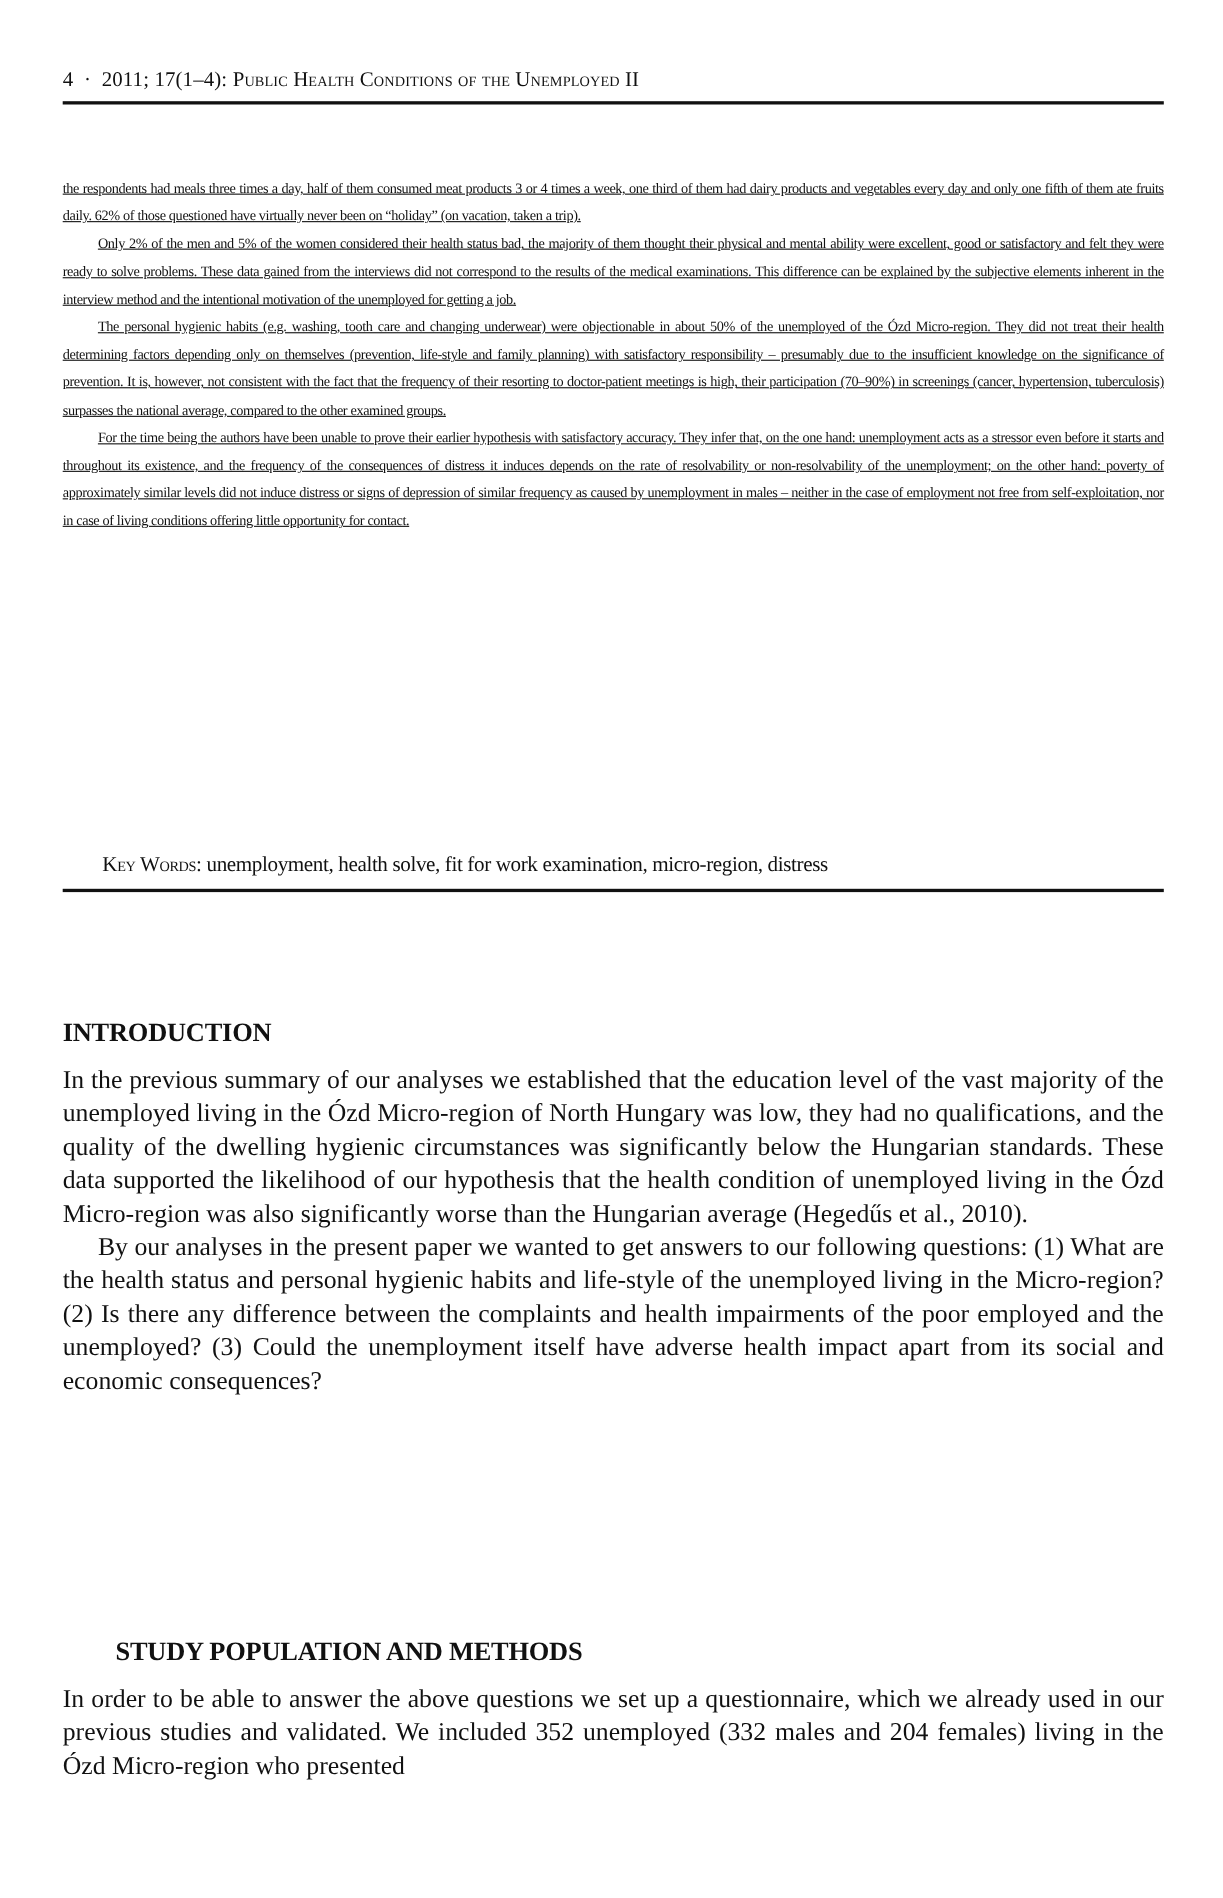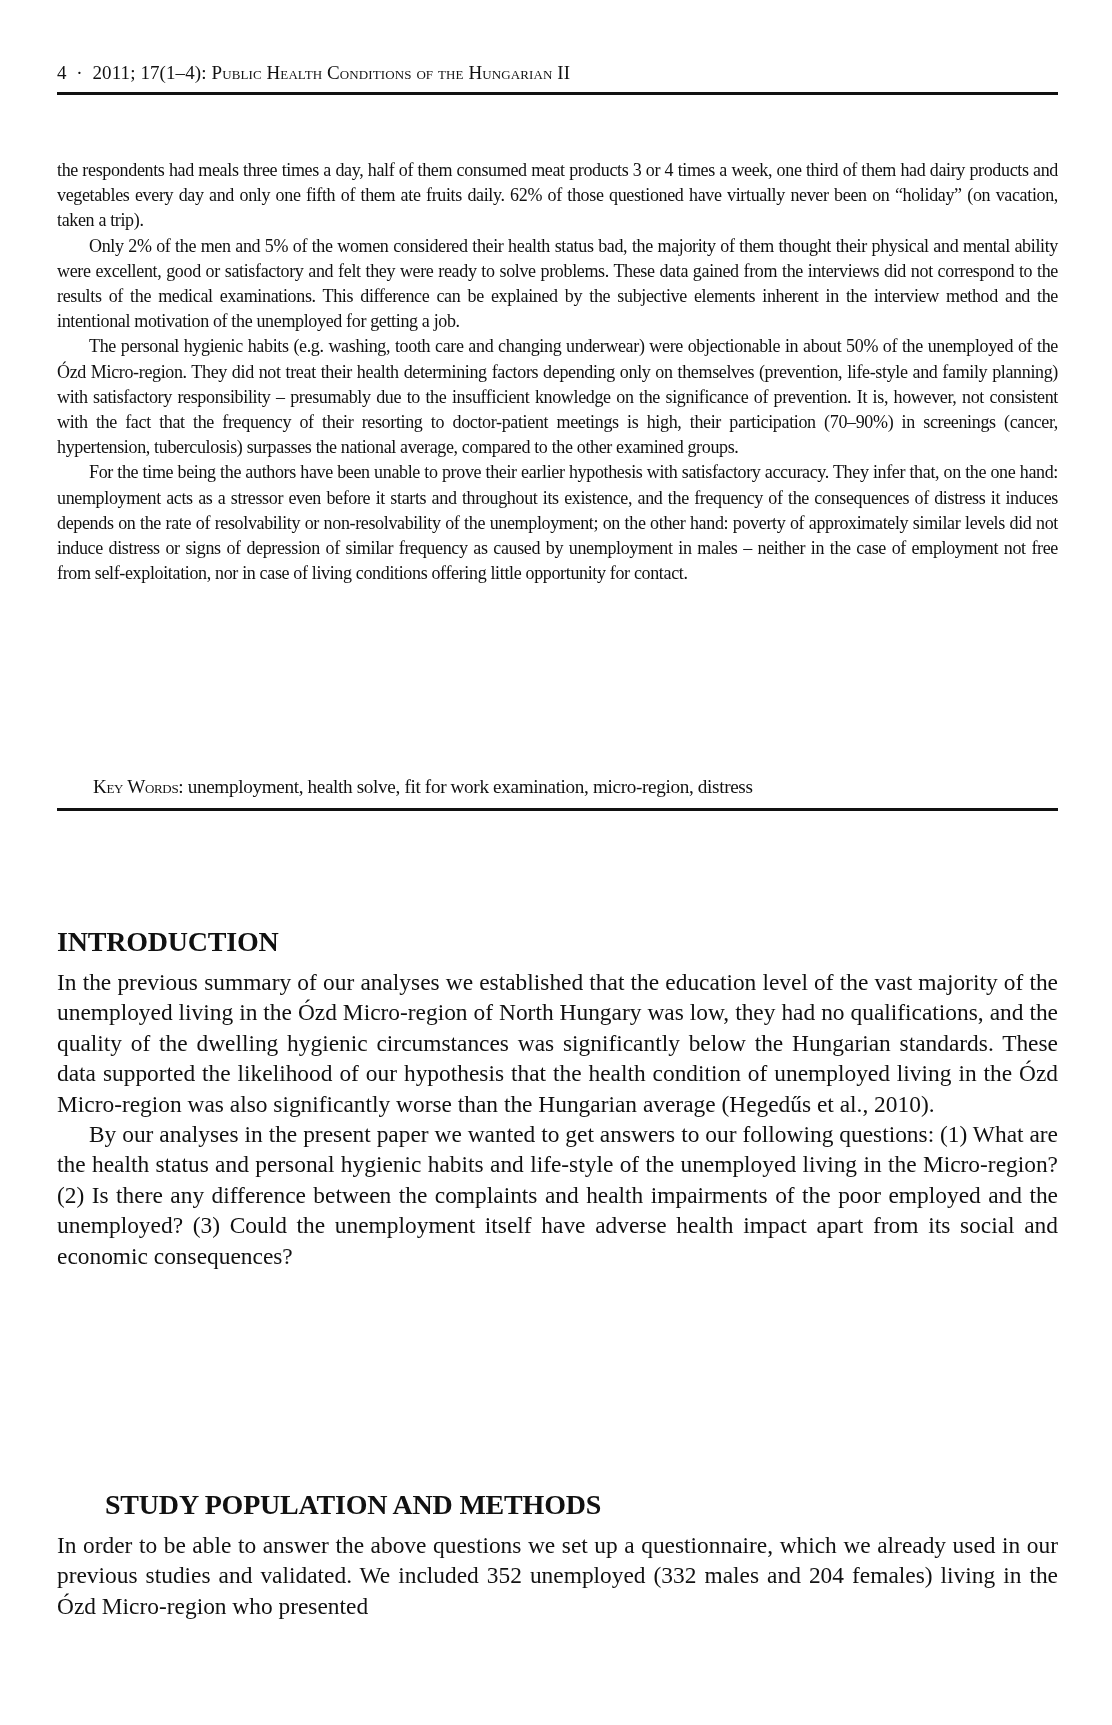--- a/index.html
+++ b/index.html
@@ -11,33 +11,34 @@
   .running-head {
     position: absolute; top: 62px; left: 0; width: 1001px;
     font-size: 19px; line-height: 22px; letter-spacing: 0.1px;
   }
   .running-head .sc { font-variant: small-caps; }
   .rule { position: absolute; left: 0; width: 1001px; background: #111111; }
   .rule.top { top: 92px; height: 3px; }
   .rule.bottom { top: 808px; height: 3px; }
   .abstract {
     position: absolute; top: 158px; left: 0; width: 1001px;
-    font-size: 18px; line-height: 25.2px; text-align: justify;
+    font-size: 13px; line-height: 25.2px; text-align: justify;
     letter-spacing: -0.35px;
+    text-decoration: underline;
   }
   .abstract p { margin: 0; text-indent: 32px; }
   .abstract p.first { text-indent: 0; }
   .keywords {
     position: absolute; top: 776px; left: 0; width: 1001px;
     font-size: 19.2px; line-height: 22px; letter-spacing: -0.35px;
   }
   .keywords .kw-label { font-variant: small-caps; margin-left: 36px; }
   .section-title {
     position: absolute; left: 0; font-weight: bold;
-    font-size: 28px; line-height: 28px; letter-spacing: -0.2px;
+    font-size: 24px; line-height: 28px; letter-spacing: -0.2px;
   }
   .section-title.intro { top: 905px; }
   .section-title.methods { top: 1468px; margin-left: 48px; }
   .body-text {
     position: absolute; left: 0; width: 1001px;
     font-size: 23.4px; line-height: 30.4px; text-align: justify;
     letter-spacing: 0px;
   }
   .body-text p { margin: 0; text-indent: 32px; }
   .body-text p.first { text-indent: 0; }
@@ -46,21 +47,21 @@
 </style>
 </head>
 <body>
 
 <div class="page">
 
   <div class="running-head">
     <span>4</span>
     <span>&nbsp;·&nbsp;</span>
     <span>2011; 17(1–4):</span>
-    <span class="sc">Public Health Conditions of the Hungarian II</span>
+    <span class="sc">Public Health Conditions of the Unemployed II</span>
   </div>
   <div class="rule top"></div>
 
   <div class="abstract">
     <p class="first">the respondents had meals three times a day, half of them consumed meat products 3 or 4 times a week, one third of them had dairy products and vegetables every day and only one fifth of them ate fruits daily. 62% of those questioned have virtually never been on “holiday” (on vacation, taken a trip).</p>
     <p>Only 2% of the men and 5% of the women considered their health status bad, the majority of them thought their physical and mental ability were excellent, good or satisfactory and felt they were ready to solve problems. These data gained from the interviews did not correspond to the results of the medical examinations. This difference can be explained by the subjective elements inherent in the interview method and the intentional motivation of the unemployed for getting a job.</p>
     <p>The personal hygienic habits (e.g. washing, tooth care and changing underwear) were objectionable in about 50% of the unemployed of the Ózd Micro-region. They did not treat their health determining factors depending only on themselves (prevention, life-style and family planning) with satisfactory responsibility – presumably due to the insufficient knowledge on the significance of prevention. It is, however, not consistent with the fact that the frequency of their resorting to doctor-patient meetings is high, their participation (70–90%) in screenings (cancer, hypertension, tuberculosis) surpasses the national average, compared to the other examined groups.</p>
     <p>For the time being the authors have been unable to prove their earlier hypothesis with satisfactory accuracy. They infer that, on the one hand: unemployment acts as a stressor even before it starts and throughout its existence, and the frequency of the consequences of distress it induces depends on the rate of resolvability or non-resolvability of the unemployment; on the other hand: poverty of approximately similar levels did not induce distress or signs of depression of similar frequency as caused by unemployment in males – neither in the case of employment not free from self-exploitation, nor in case of living conditions offering little opportunity for contact.</p>
   </div>
 

